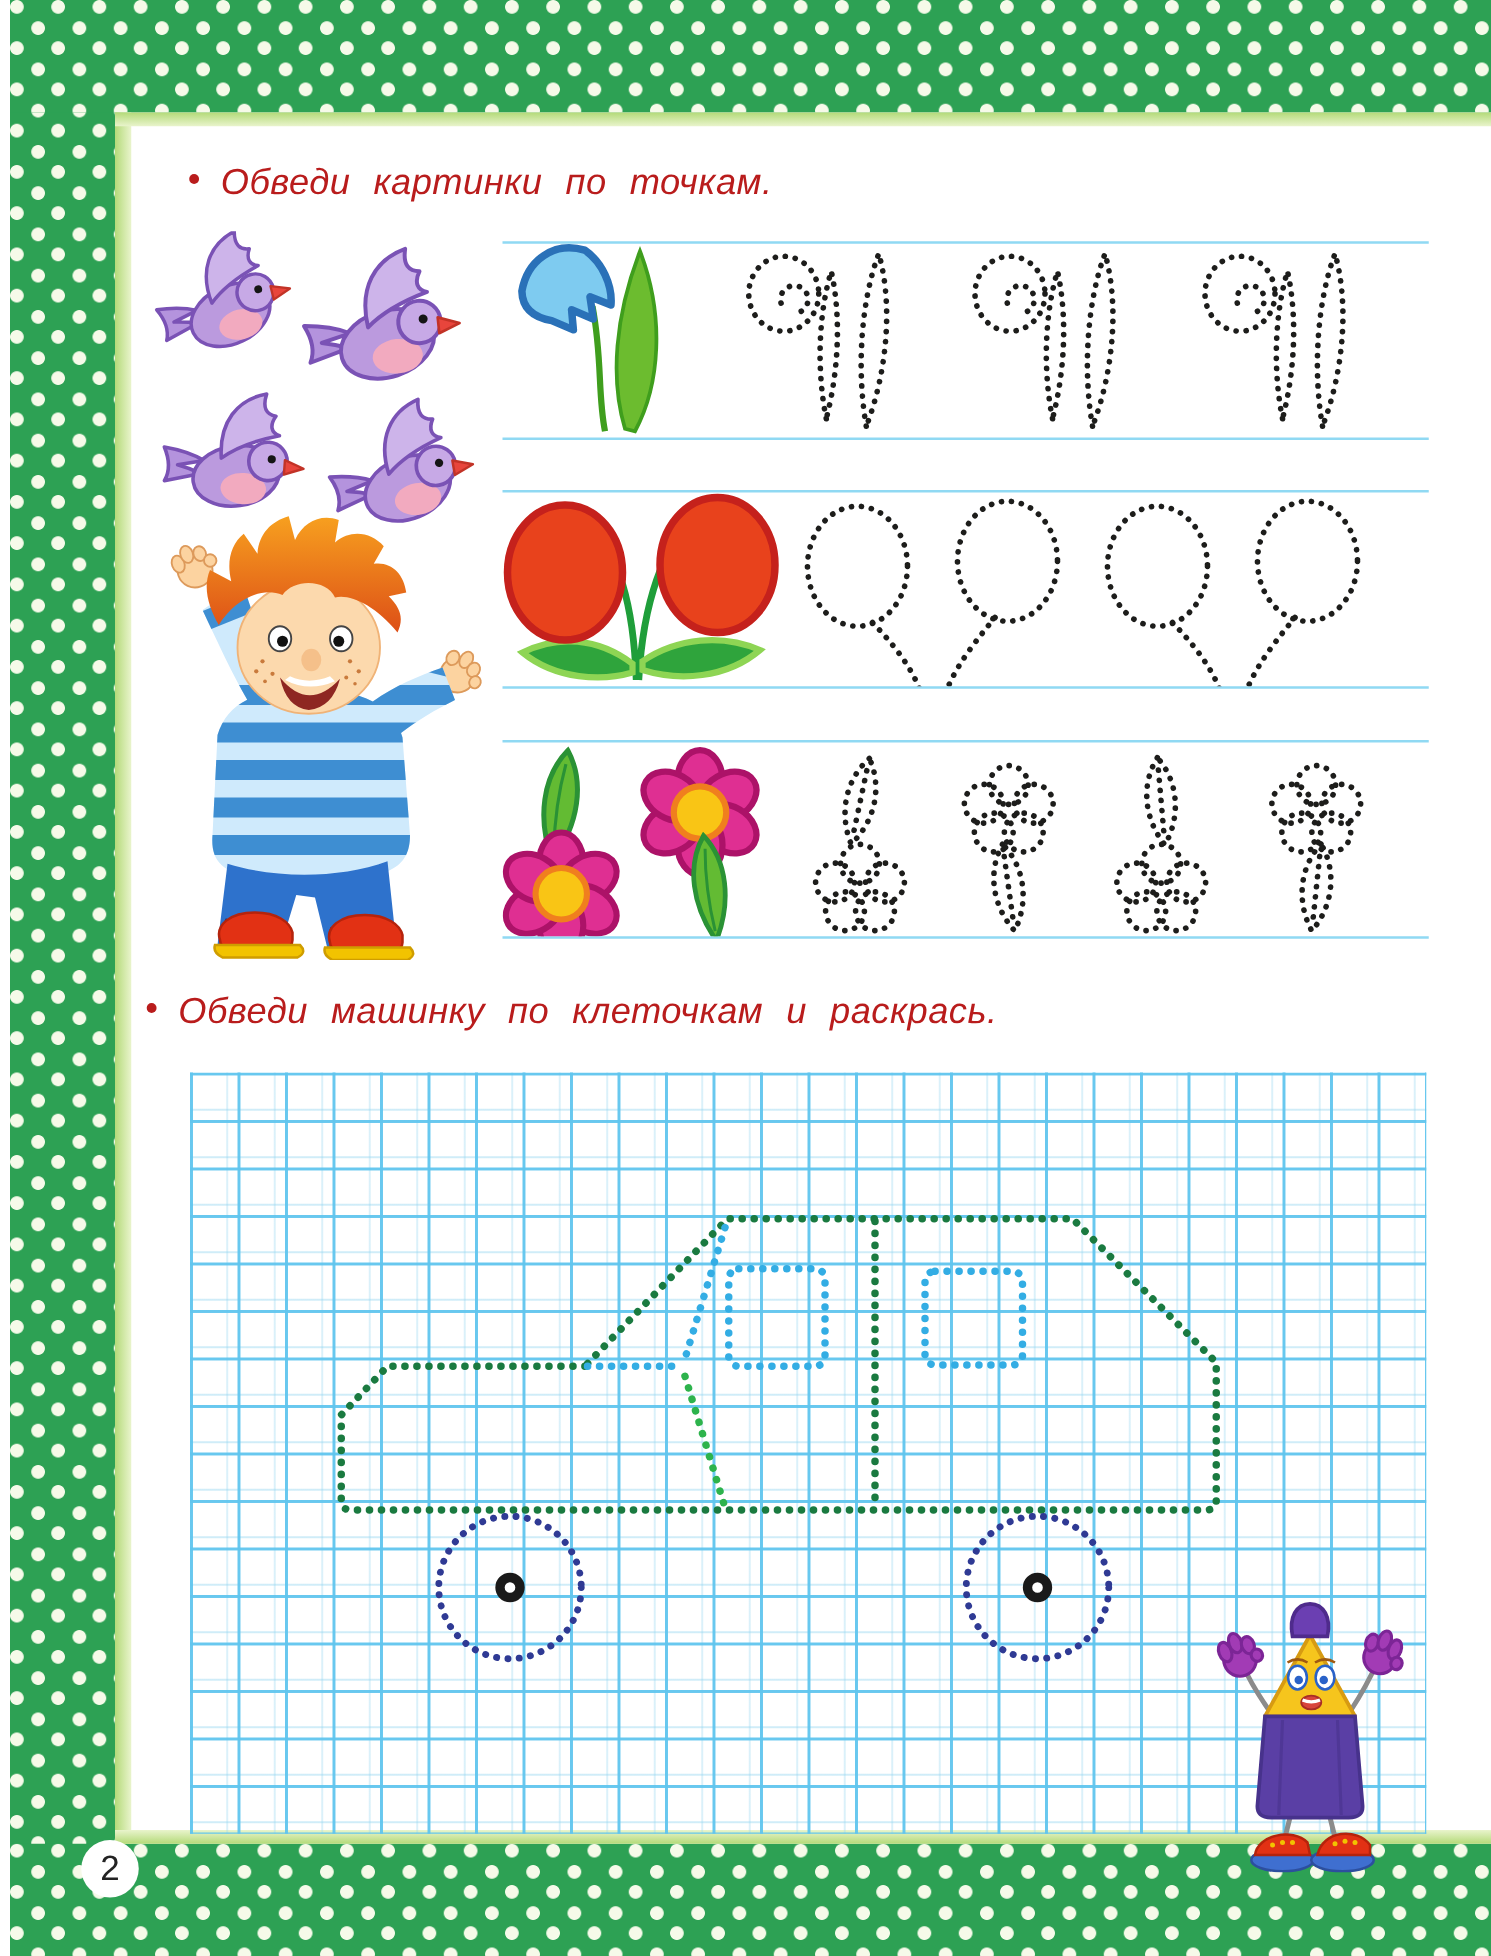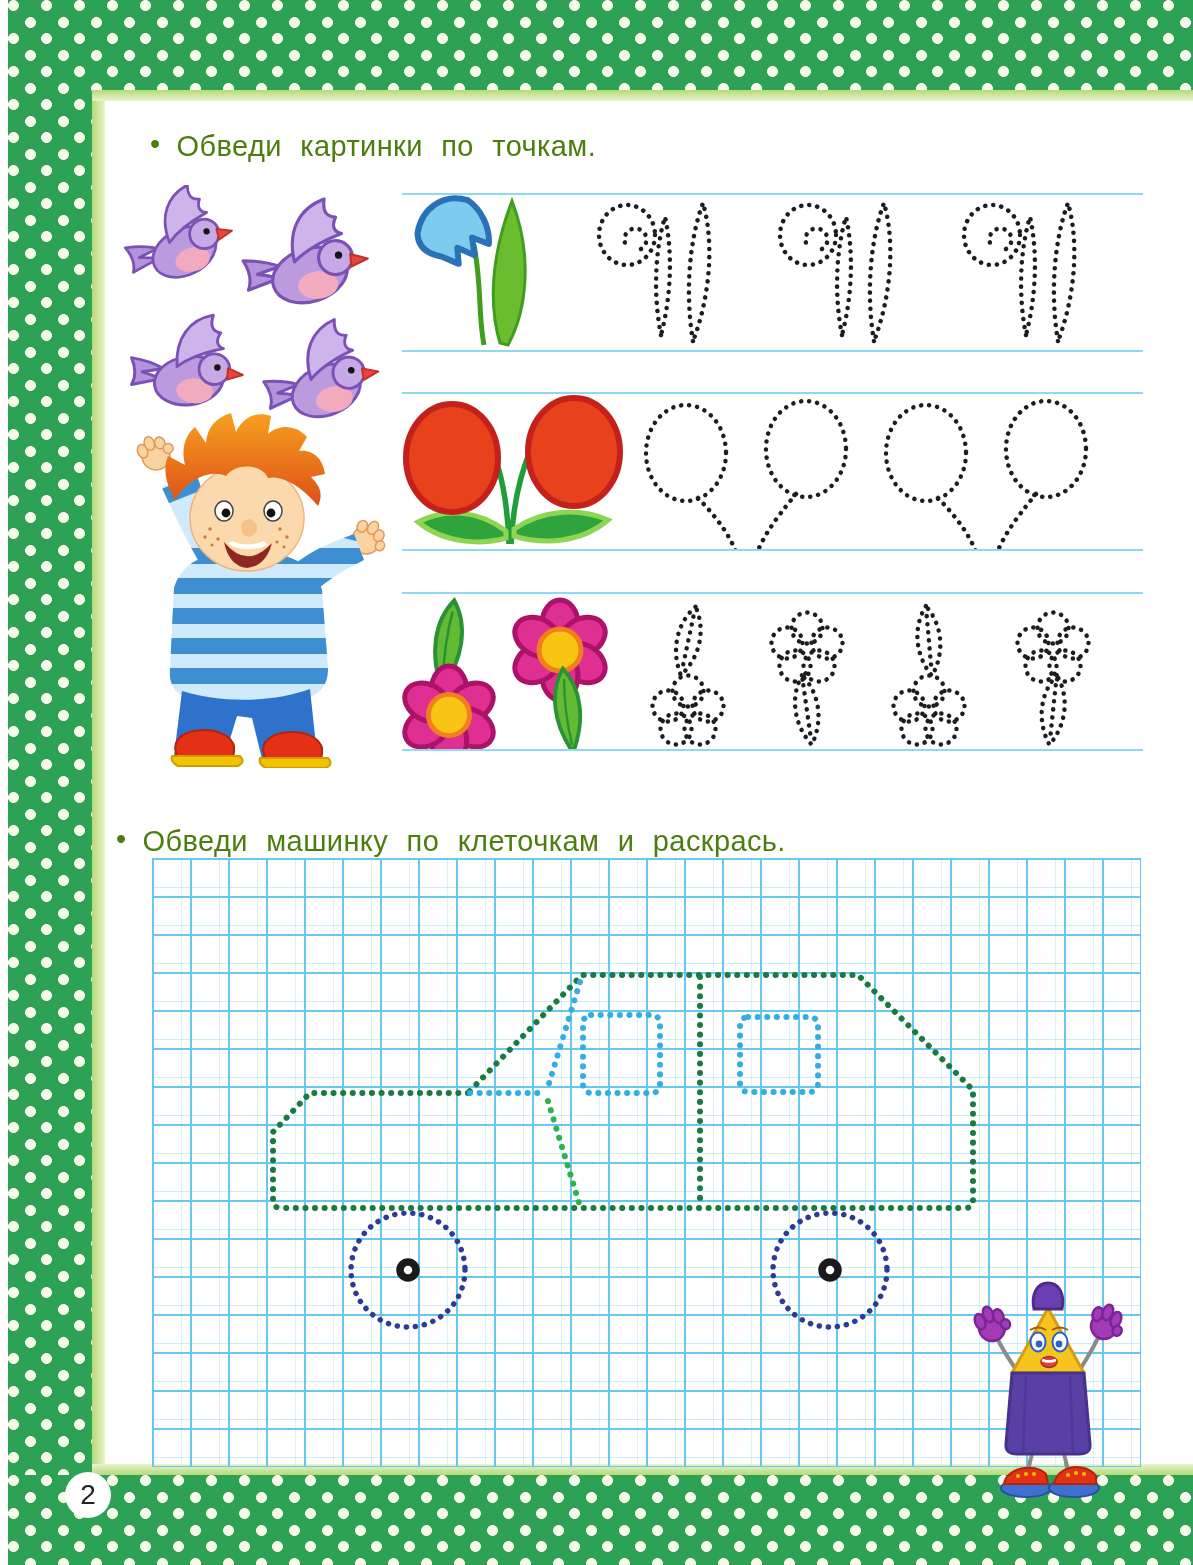--- a/index.html
+++ b/index.html
@@ -18,24 +18,24 @@
   .band-left{left:8px;top:0;width:84px;height:1565px;}
   .band-top{left:8px;top:0;width:1185px;height:90px;}
   .band-bottom{left:8px;top:1475px;width:1185px;height:90px;}
   .trim{position:absolute;}
   .trim-left{left:92px;top:90px;width:13px;height:1385px;background:linear-gradient(to right,#b4da79,#e9f4cc);}
   .trim-top{left:92px;top:90px;width:1101px;height:11px;background:linear-gradient(to bottom,#b4da79,#e9f4cc);}
   .trim-bottom{left:92px;top:1464px;width:1101px;height:11px;background:linear-gradient(to top,#b4da79,#e9f4cc);}
   .page-num{position:absolute;left:65px;top:1472px;width:46px;height:46px;background:#ffffff;
     border-radius:50%;display:flex;align-items:center;justify-content:center;
     font-size:28px;color:#232323;}
-  .instr{position:absolute;font-size:29px;color:#4d7c0f;letter-spacing:.4px;word-spacing:10px;white-space:nowrap;}
+  .instr{position:absolute;font-size:29px;color:#b91c1c;letter-spacing:.4px;word-spacing:10px;white-space:nowrap;font-style:italic;}
   .instr .bullet{display:inline-block;margin-right:16px;transform:translateY(-2px);}
   .instr1{left:150px;top:130px;}
-  .instr2{left:116px;top:793px;margin-top:32px;}
+  .instr2{left:116px;top:793px;}
   .abs{position:absolute;}
   
   .trace-row{position:absolute;left:402px;width:741px;height:159px;box-sizing:border-box;
     border-top:2.5px solid #90d9f3;border-bottom:2.5px solid #90d9f3;}
   .row1{top:193px;} .row2{top:392px;} .row3{top:592px;}
   .trace-row svg{position:absolute;left:0;top:0;}
   
   .dot{fill:none;stroke:#1d1d1b;stroke-width:4.5;stroke-dasharray:.1 8;
        stroke-linecap:round;stroke-linejoin:round;}
   .trace{fill:none;stroke-width:6;stroke-dasharray:.1 9.5;stroke-linecap:round;stroke-linejoin:round;}

